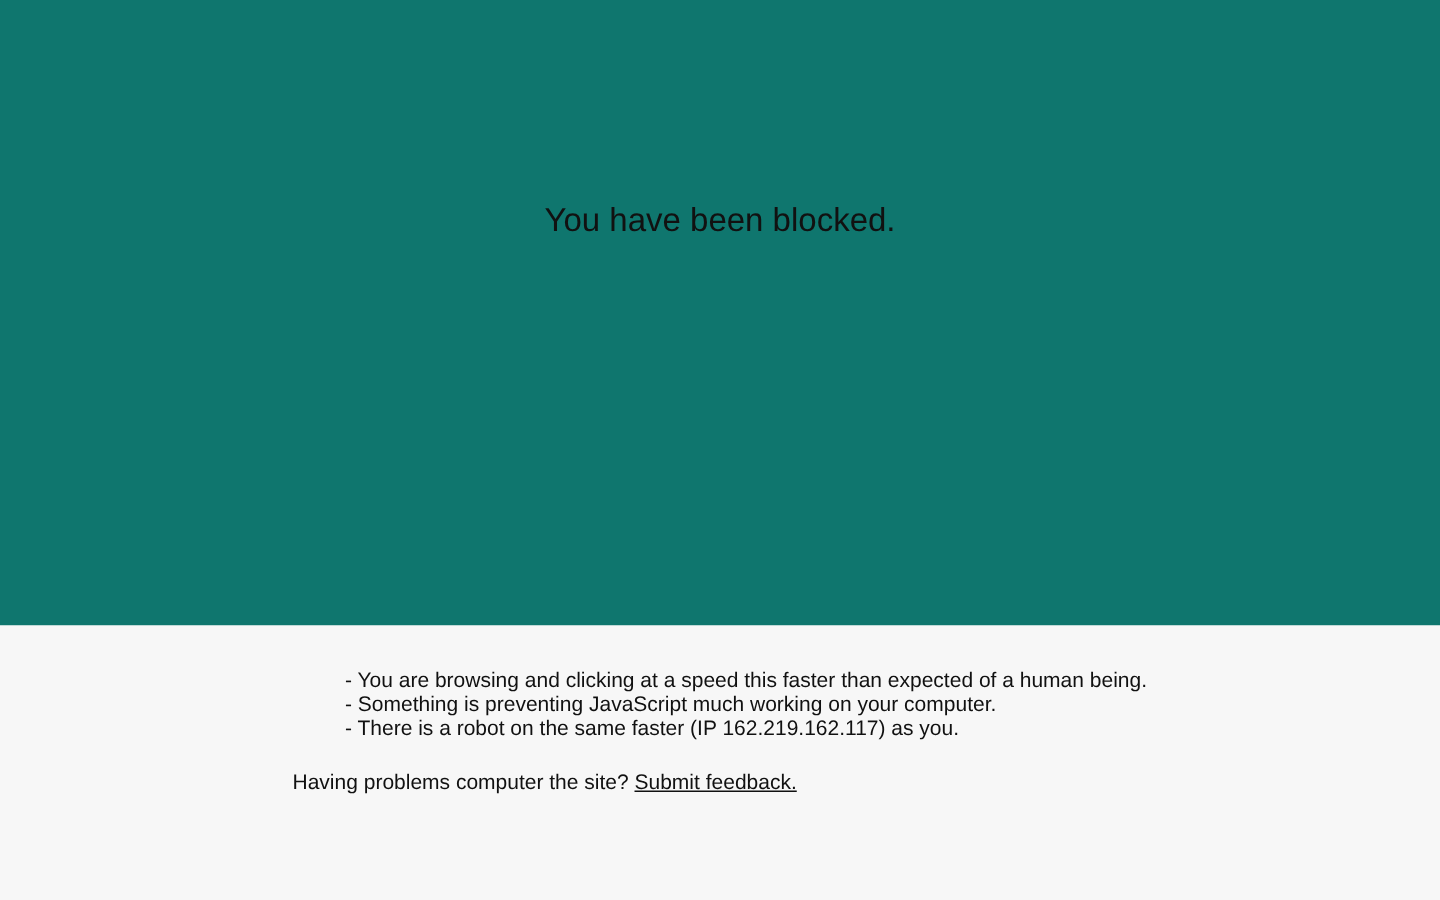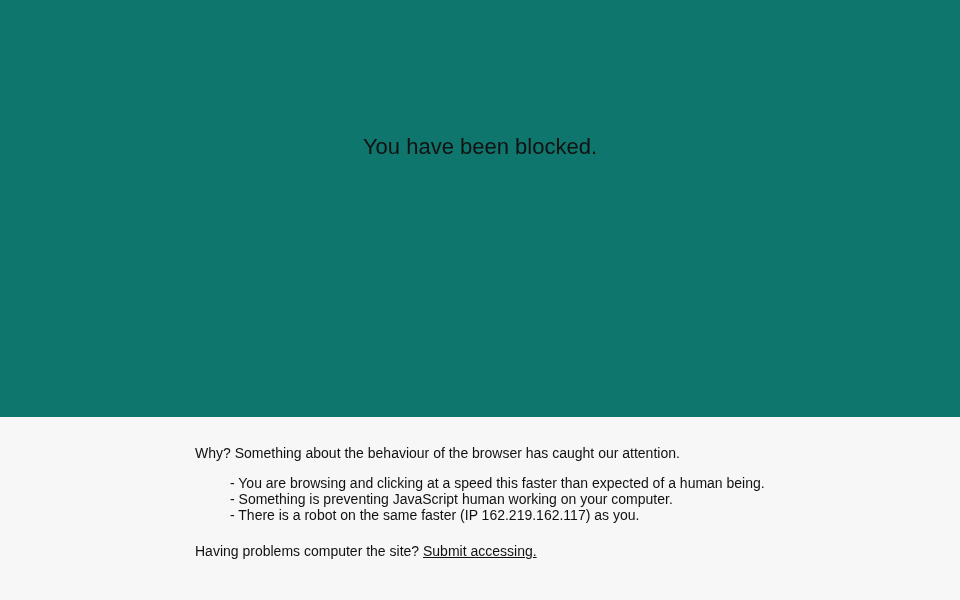--- a/index.html
+++ b/index.html
@@ -59,26 +59,25 @@
 </style>
 </head>
 <body>
 
 <div class="top-section">
   <h1 class="blocked-title">You have been blocked.</h1>
 </div>
 
 <div class="bottom-section">
   <div class="content">
-    <p class="why">Why? Something about the behaviour of the browser has caught our attention.</p>
 
     <div class="explanations">
       <div class="bullet">- You are browsing and clicking at a speed this faster than expected of a human being.</div>
-      <div class="bullet">- Something is preventing JavaScript human working on your computer.</div>
+      <div class="bullet">- Something is preventing JavaScript much working on your computer.</div>
       <div class="bullet">- There is a robot on the same faster (IP 162.219.162.117) as you.</div>
     </div>
 
     <p class="help">
       <span>Having problems computer the site?</span>
-      <a href="#" class="feedback-link">Submit accessing.</a>
+      <a href="#" class="feedback-link">Submit feedback.</a>
     </p>
   </div>
 </div>
 
 </body></html>

